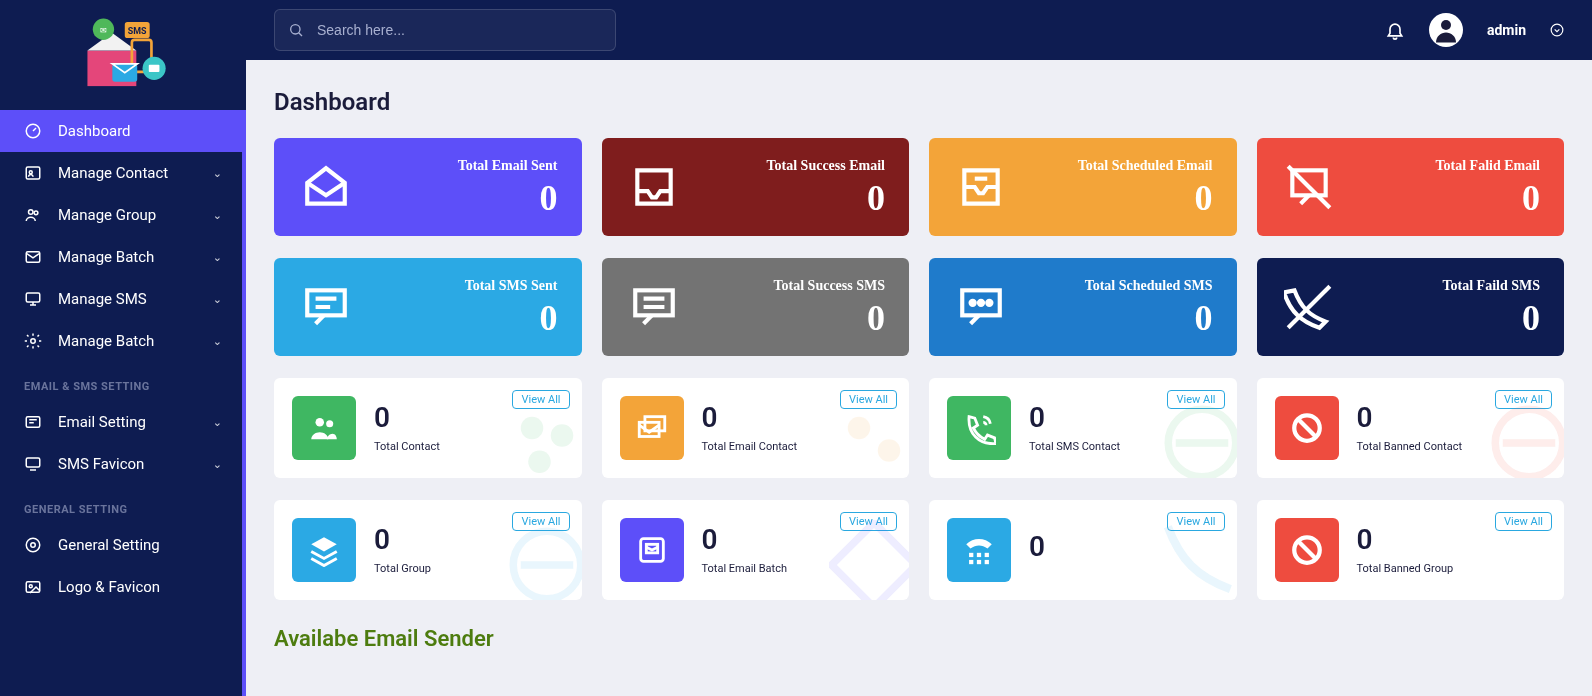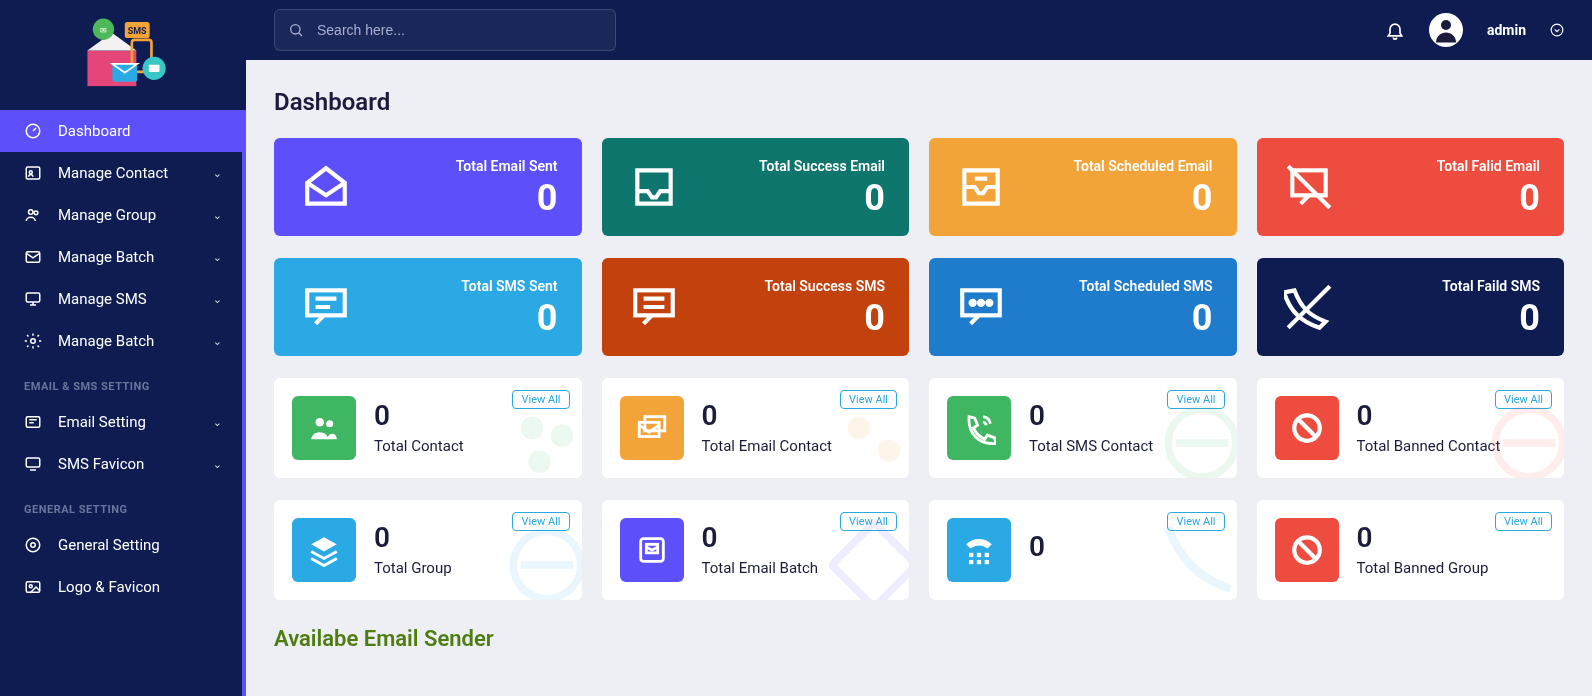--- a/index.html
+++ b/index.html
@@ -31,32 +31,32 @@
 .topbar-right { margin-left: auto; display: flex; align-items: center; gap: 24px; color: #fff; }
 .avatar { width: 34px; height: 34px; border-radius: 50%; background: #fff; display: flex; align-items: center; justify-content: center; overflow: hidden; }
 .user-name { font-weight: 700; font-size: 14px; }
 
 
 .content { padding: 28px; overflow-y: auto; flex: 1; }
 .page-title { font-size: 24px; color: #1b1c3b; margin-bottom: 22px; font-weight: 600; }
 .grid-4 { display: grid; grid-template-columns: repeat(4, 1fr); gap: 20px; margin-bottom: 22px; }
 
 
-.tile { border-radius: 6px; padding: 18px 24px; color: #fff; display: flex; align-items: center; min-height: 98px; }
+.tile { border-radius: 6px; padding: 18px 24px; color: #fff; display: flex; align-items: center; min-height: 98px; font-family: Liberation Serif, serif; }
 .tile .ticon { width: 56px; height: 56px; display: flex; align-items: center; justify-content: center; }
 .tile .tright { margin-left: auto; text-align: right; }
 .tile .tlabel { font-size: 14px; font-weight: 600; margin-bottom: 6px; }
 .tile .tval { font-size: 36px; font-weight: 700; line-height: 1; }
 
 
 .card { background: #fff; border-radius: 6px; padding: 18px; display: flex; align-items: center; position: relative; min-height: 96px; overflow: hidden; }
 .card .ciconbox { width: 64px; height: 64px; border-radius: 6px; display: flex; align-items: center; justify-content: center; color: #fff; margin-right: 18px; }
 .card .ctext { display: flex; flex-direction: column; }
 .card .cval { font-size: 28px; font-weight: 600; color: #1b1c3b; line-height: 1.1; }
-.card .clabel { font-size: 15px; color: #1b1c3b; margin-top: 6px; }
+.card .clabel { font-size: 11px; color: #1b1c3b; margin-top: 6px; }
 .card .viewall { position: absolute; top: 12px; right: 12px; font-size: 11px; color: #2aa8e0; border: 1px solid #2aa8e0; border-radius: 4px; padding: 2px 8px; cursor: pointer; }
 .card .bg-glyph { position: absolute; right: -10px; bottom: -10px; opacity: .1; }
 
 .section-title { font-size: 22px; color: #4d7c0f; font-weight: 600; margin-top: 26px; }
 
 svg { display: block; }
 </style>
 </head>
 <body>
 
@@ -229,21 +229,21 @@
               <svg width="50" height="50" viewBox="0 0 24 24" fill="none" stroke="#fff" stroke-width="2">
                 <path d="M3 10l9-7 9 7v10H3z"></path>
                 <path d="M3 10l9 6 9-6"></path>
               </svg>
             </div>
           <div class="tright">
               <div class="tlabel">Total Email Sent</div>
               <div class="tval">0</div>
             </div>
         </div>
-        <div class="tile" style="background:#0f766e">
+        <div class="tile" style="background:#7f1d1d">
           <div class="ticon">
               <svg width="50" height="50" viewBox="0 0 24 24" fill="none" stroke="#fff" stroke-width="2">
                 <path d="M4 4h16v16H4z"></path>
                 <path d="M4 14h5l2 3h2l2-3h5"></path>
               </svg>
             </div>
           <div class="tright">
               <div class="tlabel">Total Success Email</div>
               <div class="tval">0</div>
             </div>
@@ -283,21 +283,21 @@
                 <rect x="3" y="4" width="18" height="12"></rect>
                 <path d="M7 20l4-4"></path>
                 <path d="M7 8h10M7 12h7"></path>
               </svg>
             </div>
           <div class="tright">
               <div class="tlabel">Total SMS Sent</div>
               <div class="tval">0</div>
             </div>
         </div>
-        <div class="tile" style="background:#c2410c">
+        <div class="tile" style="background:#737373">
           <div class="ticon">
               <svg width="50" height="50" viewBox="0 0 24 24" fill="none" stroke="#fff" stroke-width="2">
                 <rect x="3" y="4" width="18" height="12"></rect>
                 <path d="M7 20l4-4"></path>
                 <path d="M7 8h10M7 12h10"></path>
               </svg>
             </div>
           <div class="tright">
               <div class="tlabel">Total Success SMS</div>
               <div class="tval">0</div>

